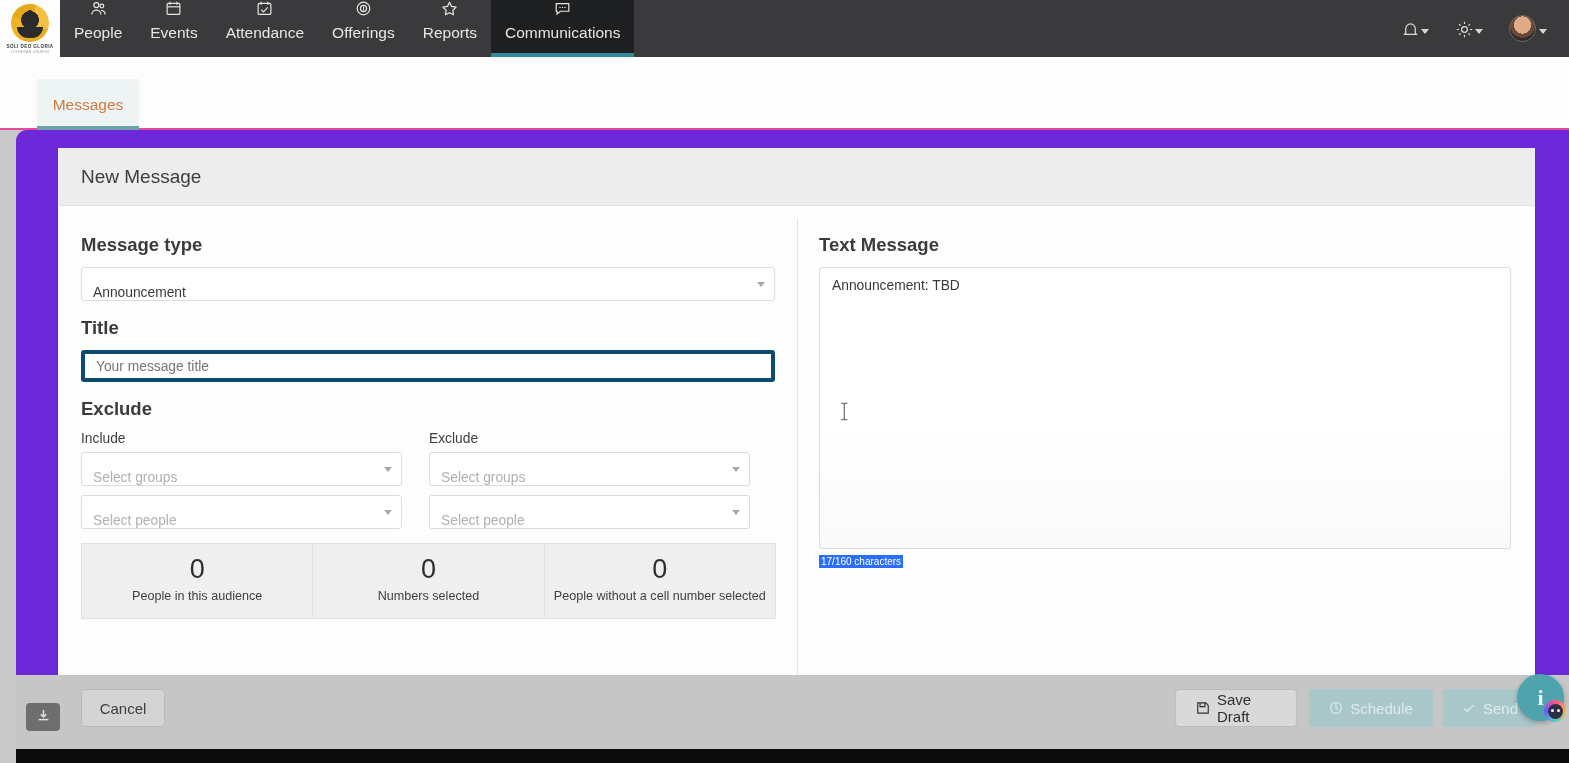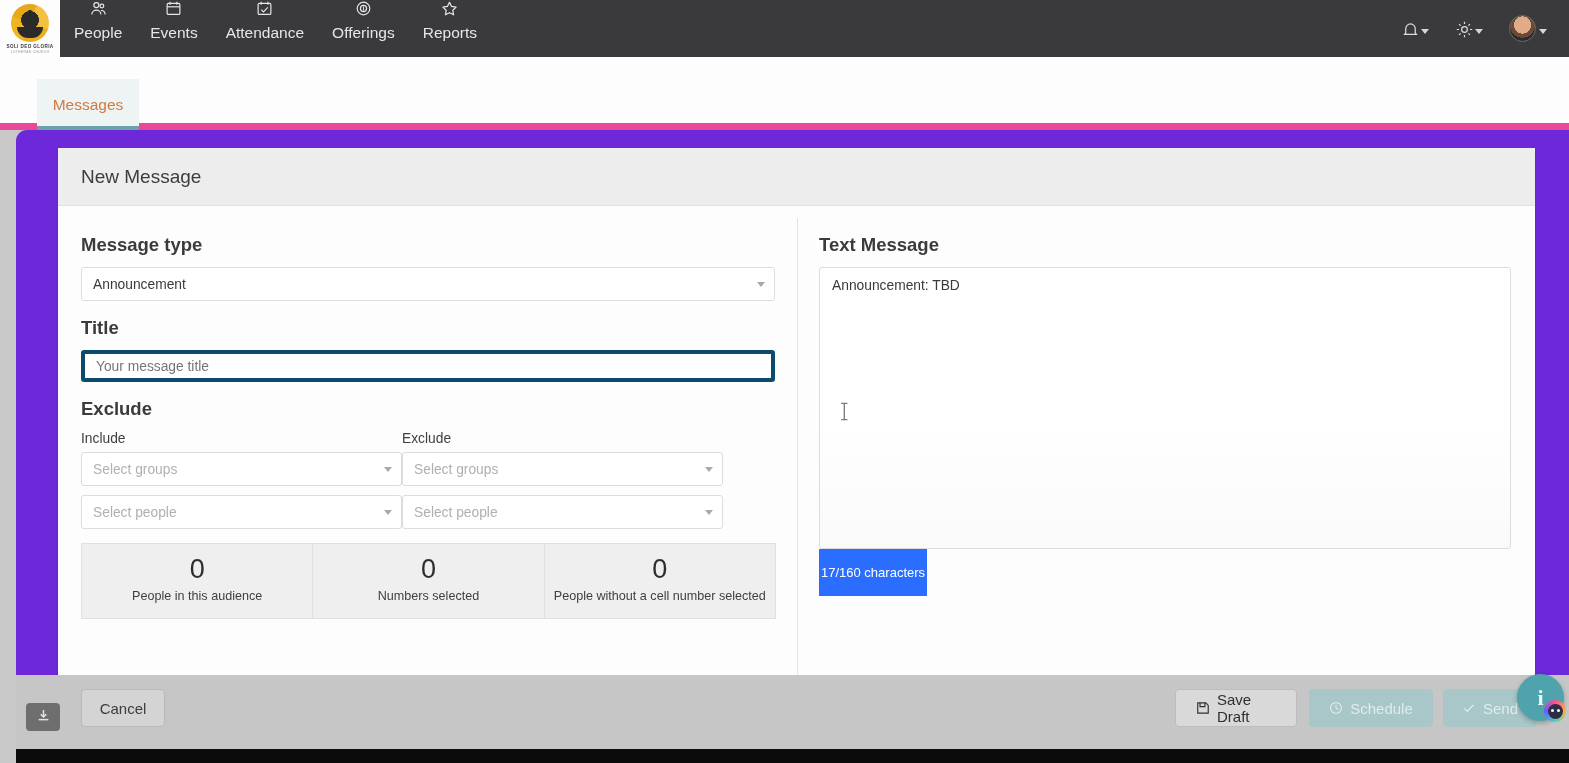--- a/index.html
+++ b/index.html
@@ -70,21 +70,21 @@
   }
   .avatar{
     width:27px;height:27px;border-radius:50%;
     background:radial-gradient(circle at 50% 36%, #e0ab86 0 42%, #6a4a36 43% 62%, #2b2b2b 63% 100%);
     border:1px solid #6b6b6b;
   }
 
   
   .tabstrip{
     position:absolute; top:57px; left:0; width:1569px; height:73px;
-    background:#fdfdfd; border-bottom:7px solid #ec4899;
+    background:#fdfdfd; border-bottom:2px solid #ec4899;
   }
   .tab{
     position:absolute; left:37px; top:22px; width:102px; height:51px;
     background:#eef3f4; color:#cf7b43; font-size:15.5px;
     display:flex; align-items:center; justify-content:center; cursor:pointer;
   }
   .tab:after{
     content:""; position:absolute; left:0; right:0; bottom:0; height:4px; background:#6ba3ad;
   }
 
@@ -108,59 +108,59 @@
   .col-divider{
     position:absolute; left:739px; top:12px; width:1px; height:470px; background:#e4e4e4;
   }
   .col-right{ flex:1; padding:28px 24px 0 22px; }
 
   .section-title{ font-size:18.5px; color:#3b3b3b; margin:0 0 11px 0; font-weight:bold; }
   .field-label{ font-size:13.8px; color:#3f3f3f; margin:0 0 6px 0; }
 
   .select{
     position:relative; height:34px; border:1px solid #dcdcdc; border-radius:3px;
-    background:#fff; display:flex; align-items:center; padding:0 26px 0 11px;
+    background:#fff; display:flex; align-items:flex-end; padding:0 26px 0 11px;
     font-size:13.8px; color:#3a3a3a; cursor:pointer;
   }
   .select.placeholder{ color:#b0b0b0; }
   .select .caret{
     position:absolute; right:9px; top:50%; margin-top:-2px;
     width:0;height:0;border-left:4.5px solid transparent;border-right:4.5px solid transparent;
     border-top:5px solid #a9a9a9;
   }
   .input{
     height:32px; border:4px solid #0c4a6e; border-radius:3px; background:#fff;
     display:flex; align-items:center; padding:0 11px; font-size:13.8px; color:#b0b0b0;
     width:100%;
   }
   .gap-sm{ height:16px; }
 
-  .audience-grid{ display:flex; }
+  .audience-grid{ display:flex; gap:27px; }
   .audience-col{ width:321px; }
   .audience-col .select + .select{ margin-top:9px; }
 
   .stats{
     margin-top:14px; display:flex; border:1px solid #e0e0e0; background:#efefef;
     width:695px;
   }
   .stat{
     flex:1; padding:10px 8px 13px 8px; text-align:center; border-right:1px solid #e0e0e0;
   }
   .stat:last-child{ border-right:none; }
   .stat-num{ font-size:27px; color:#2e2e2e; line-height:1.15; font-weight:normal; }
   .stat-lbl{ font-size:12.6px; color:#3f3f3f; margin-top:3px; line-height:1.35; }
 
   .textarea{
     height:282px; border:1px solid #dcdcdc; border-radius:3px; background:#fff;
     padding:10px 12px; font-size:13.8px; color:#3a3a3a; position:relative;
     background-image:linear-gradient(to bottom,#fff 0 55%, #fafafa 100%);
   }
   .charcount{
-    font-size:13px; display:inline-block;
-    background:#2b6eff; color:#ffffff; padding:16px 2px;
+    margin-top:6px; font-size:10px; display:inline-block;
+    background:#2b6eff; color:#ffffff; padding:1px 2px;
   }
   .ibeam{
     position:absolute; left:20px; top:134px; width:9px; height:19px; pointer-events:none;
   }
 
   
   .footer{
     position:absolute; left:0; bottom:14px; width:1569px; height:74px; background:#c6c6c6;
   }
   .bottom-strip{
@@ -274,20 +274,31 @@
 
     <div class="nav-item">
       <span class="nav-ico">
         <svg viewBox="0 0 20 20" width="17" height="17" fill="none" stroke="#e6e6e6" stroke-width="1.4" stroke-linejoin="round">
           <path d="M10 2.6l2.4 4.9 5.4.8-3.9 3.8.9 5.3-4.8-2.5-4.8 2.5.9-5.3-3.9-3.8 5.4-.8z"></path>
         </svg>
       </span>
       <span>Reports</span>
     </div>
 
+    <div class="nav-item active">
+      <span class="nav-ico">
+        <svg viewBox="0 0 20 20" width="17" height="17" fill="none" stroke="#e6e6e6" stroke-width="1.4">
+          <path d="M2.6 4.2h14.8v9H7.6l-4 3.2v-3.2H2.6z"></path>
+          <circle cx="7" cy="8.7" r=".85" fill="#e6e6e6" stroke="none"></circle>
+          <circle cx="10" cy="8.7" r=".85" fill="#e6e6e6" stroke="none"></circle>
+          <circle cx="13" cy="8.7" r=".85" fill="#e6e6e6" stroke="none"></circle>
+        </svg>
+      </span>
+      <span>Communications</span>
+    </div>
   </div>
 
   <div class="nav-right">
     <div class="nav-tool">
       <span class="nav-ico">
         <svg viewBox="0 0 20 20" width="19" height="19" fill="none" stroke="#dcdcdc" stroke-width="1.3">
           <path d="M5 13.6V9.2a5 5 0 0110 0v4.4l1.2 1.6H3.8z"></path>
         </svg>
       </span>
       <span class="caret-sm"></span>

